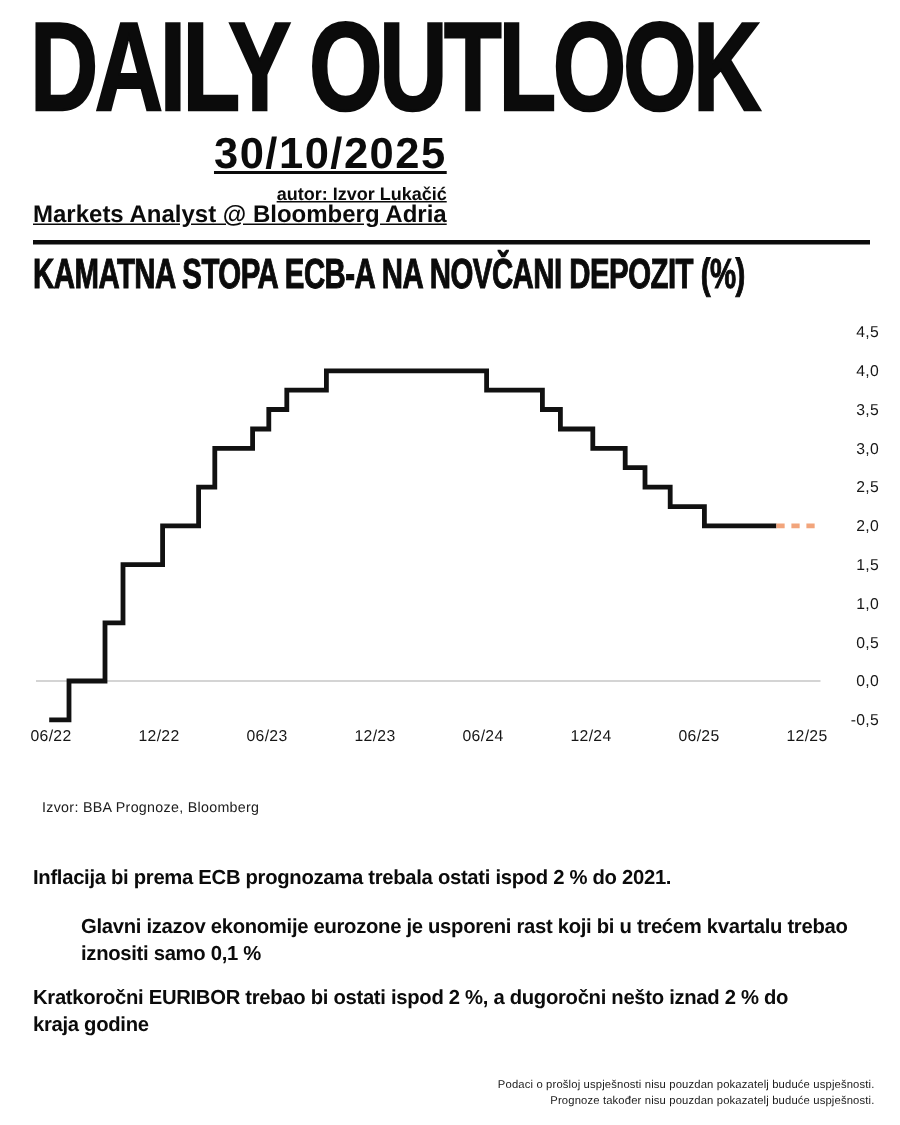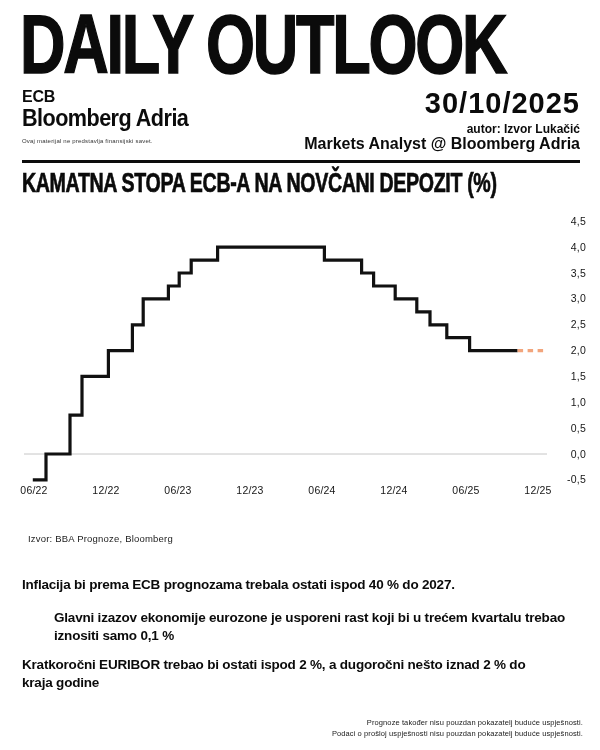--- a/index.html
+++ b/index.html
@@ -11,21 +11,21 @@
   .masthead{left:20px;top:2px;font-size:84px;line-height:84px;font-weight:bold;
             letter-spacing:-3px;white-space:nowrap;
             transform:scale(0.75,1);transform-origin:0 0;
             -webkit-text-stroke:1.5px #0b0b0b;}
 
   .hdr-row{left:22px;right:20px;top:88px;display:flex;justify-content:space-between;align-items:flex-start;}
   .topic{font-size:16px;line-height:17px;font-weight:bold;letter-spacing:-0.2px;}
   .brand{font-size:24px;line-height:25px;font-weight:bold;letter-spacing:-0.6px;
          transform:scale(0.9,1);transform-origin:0 0;white-space:nowrap;}
   .tiny-disc{font-size:6px;line-height:7px;color:#333;margin-top:8px;letter-spacing:0.2px;}
-  .hdr-right{text-align:right;}
+  .hdr-right{text-align:right;text-decoration:underline;}
   .date{font-size:29px;line-height:30px;font-weight:bold;letter-spacing:1px;white-space:nowrap;}
   .byline{font-size:12px;line-height:13px;font-weight:bold;margin-top:5px;}
   .byrole{font-size:16px;line-height:13px;font-weight:bold;margin-top:1px;text-align:right;}
 
   .rule{left:22px;right:20px;top:160px;height:2.5px;background:#0c0c0c;}
 
   .chart-title{left:22px;top:168px;font-size:28px;line-height:29px;font-weight:bold;
                letter-spacing:-0.5px;white-space:nowrap;
                transform:scale(0.70,1);transform-origin:0 0;
                -webkit-text-stroke:0.7px #0b0b0b;}
@@ -40,25 +40,20 @@
   .p1{top:576px;} .p2{top:609px;margin-left:32px;} .p3{top:656px;}
 
   .footer{right:17px;top:717px;text-align:right;font-size:7.5px;line-height:11px;color:#1a1a1a;letter-spacing:0.1px;}
 </style>
 </head>
 <body>
 
 <div class="abs masthead">DAILY OUTLOOK</div>
 
 <div class="abs hdr-row">
-  <div>
-    <div class="topic">ECB</div>
-    <div class="brand">Bloomberg Adria</div>
-    <div class="tiny-disc">Ovaj materijal ne predstavlja finansijski savet.</div>
-  </div>
   <div class="hdr-right">
     <div class="date">30/10/2025</div>
     <div class="byline">autor: Izvor Lukačić</div>
     <div class="byrole">Markets Analyst @ Bloomberg Adria</div>
   </div>
 </div>
 
 <div class="abs rule"></div>
 
 <div class="abs chart-title">KAMATNA STOPA ECB-A NA NOVČANI DEPOZIT (%)</div>
@@ -83,22 +78,22 @@
     <text x="178" y="284" text-anchor="middle" class="tick">06/23</text>
     <text x="250" y="284" text-anchor="middle" class="tick">12/23</text>
     <text x="322" y="284" text-anchor="middle" class="tick">06/24</text>
     <text x="394" y="284" text-anchor="middle" class="tick">12/24</text>
     <text x="466" y="284" text-anchor="middle" class="tick">06/25</text>
     <text x="538" y="284" text-anchor="middle" class="tick">12/25</text>
   </svg>
 
 <div class="abs source">Izvor: BBA Prognoze, Bloomberg</div>
 
-<p class="abs insight p1">Inflacija bi prema ECB prognozama trebala ostati ispod 40 % do 2027.</p>
+<p class="abs insight p1">Inflacija bi prema ECB prognozama trebala ostati ispod 2 % do 2021.</p>
 <p class="abs insight p2">Glavni izazov ekonomije eurozone je usporeni rast koji bi u trećem kvartalu trebao
 iznositi samo 0,1 %</p>
 <p class="abs insight p3">Kratkoročni EURIBOR trebao bi ostati ispod 2 %, a dugoročni nešto iznad 2 % do
 kraja godine</p>
 
 <div class="abs footer">
+  <div>Podaci o prošloj uspješnosti nisu pouzdan pokazatelj buduće uspješnosti.</div>
   <div>Prognoze također nisu pouzdan pokazatelj buduće uspješnosti.</div>
-  <div>Podaci o prošloj uspješnosti nisu pouzdan pokazatelj buduće uspješnosti.</div>
 </div>
 
 </body></html>

